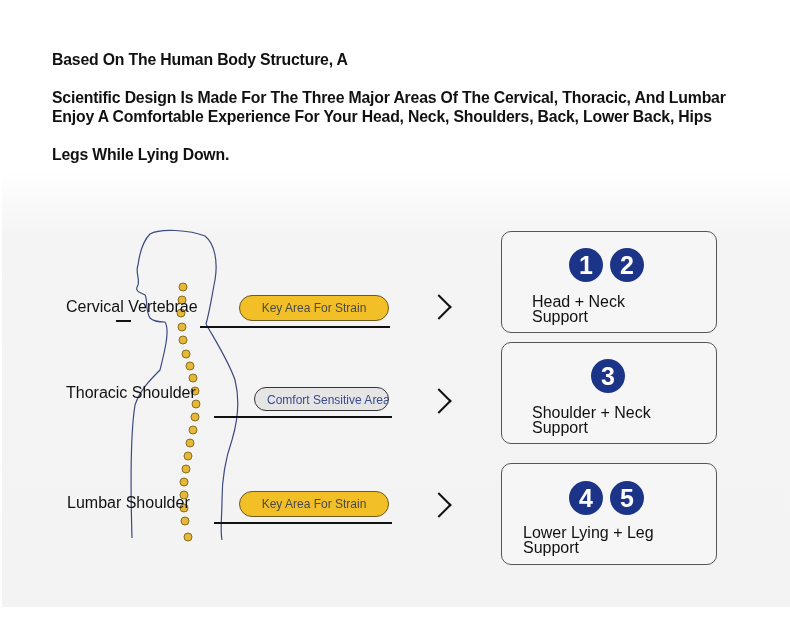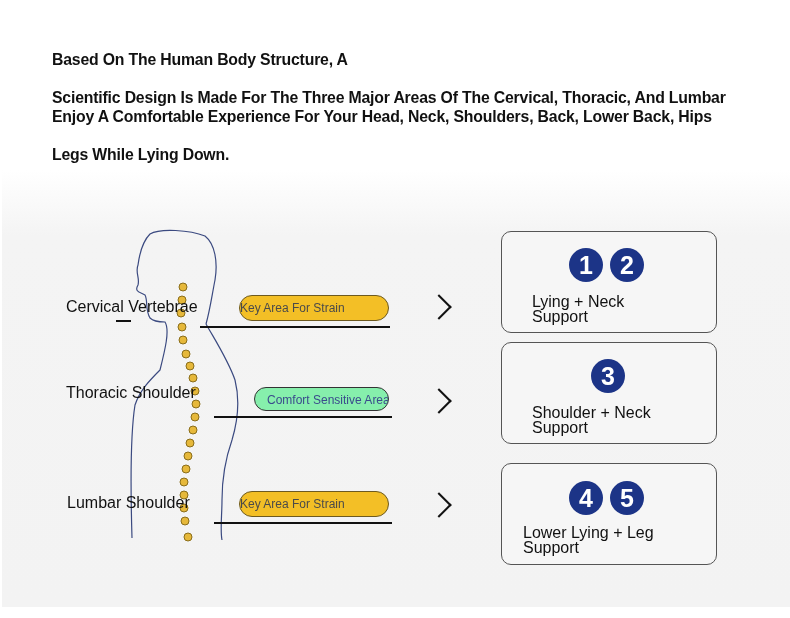--- a/index.html
+++ b/index.html
@@ -1,22 +1,22 @@
 <!DOCTYPE html>
 <html><head>
 <meta charset="utf-8">
 <style>
   html,body{margin:0;padding:0;}
   body{width:790px;height:618px;background:#ffffff;position:relative;overflow:hidden;font-family:"Liberation Sans",sans-serif;}
   .intro{position:absolute;left:52px;color:#111;font-size:17px;font-weight:bold;letter-spacing:-0.2px;white-space:nowrap;font-family:"Liberation Sans",sans-serif;transform:scaleX(0.93);transform-origin:left;}
   .panel{position:absolute;left:2px;top:170px;width:788px;height:437px;background:linear-gradient(180deg,#ffffff 0%,#f4f4f4 15%,#f3f3f3 100%);}
   .vlabel{position:absolute;font-size:16px;color:#111;white-space:nowrap;}
-  .pill{position:absolute;height:24px;border-radius:14px;font-size:12px;line-height:24px;text-align:left;white-space:nowrap;overflow:hidden;}
+  .pill{position:absolute;height:24px;border-radius:14px;font-size:12px;line-height:24px;text-align:center;white-space:nowrap;overflow:hidden;}
   .pill.strain{background:#f3bf26;border:1.5px solid #6d5a20;color:#4a4a4a;}
-  .pill.comfort{background:#86efac;border:1.5px solid #333;color:#3a4b8c;text-align:right;padding-left:12px;box-sizing:border-box;}
+  .pill.comfort{background:#e5e5e5;border:1.5px solid #333;color:#3a4b8c;text-align:right;padding-left:12px;box-sizing:border-box;}
   .rule{position:absolute;height:2px;background:#111;}
   .chev{position:absolute;width:16px;height:16px;border-right:2.5px solid #111;border-top:2.5px solid #111;transform:rotate(45deg);}
   .card{position:absolute;left:501px;width:216px;border:1.5px solid #555;border-radius:10px;background:#f6f6f6;box-sizing:border-box;}
   .badge{position:absolute;width:34px;height:34px;border-radius:50%;background:#1c3487;color:#fff;font-size:25px;font-weight:bold;text-align:center;line-height:34px;}
   .cardtxt{position:absolute;font-size:16px;color:#111;line-height:15px;font-weight:500;white-space:nowrap;}
 </style>
 </head>
 <body>
 
 <div class="intro" style="top:50px">Based On The Human Body Structure, A</div>
@@ -66,21 +66,21 @@
 <div class="rule" style="left:214px;top:416px;width:178px"></div>
 <div class="chev" style="left:430px;top:392px"></div>
 
 <div class="pill strain" style="left:239px;top:491px;width:148px">Key Area For Strain</div>
 <div class="rule" style="left:214px;top:522px;width:178px"></div>
 <div class="chev" style="left:430px;top:496px"></div>
 
 <div class="card" style="top:231px;height:102px">
   <div class="badge" style="left:67px;top:16px">1</div>
   <div class="badge" style="left:108px;top:16px">2</div>
-  <div class="cardtxt" style="left:30px;top:62px">Lying + Neck</div>
+  <div class="cardtxt" style="left:30px;top:62px">Head + Neck</div>
   <div class="cardtxt" style="left:30px;top:77px">Support</div>
 </div>
 
 <div class="card" style="top:342px;height:102px">
   <div class="badge" style="left:89px;top:16px">3</div>
   <div class="cardtxt" style="left:30px;top:62px">Shoulder + Neck</div>
   <div class="cardtxt" style="left:30px;top:77px">Support</div>
 </div>
 
 <div class="card" style="top:463px;height:102px">

